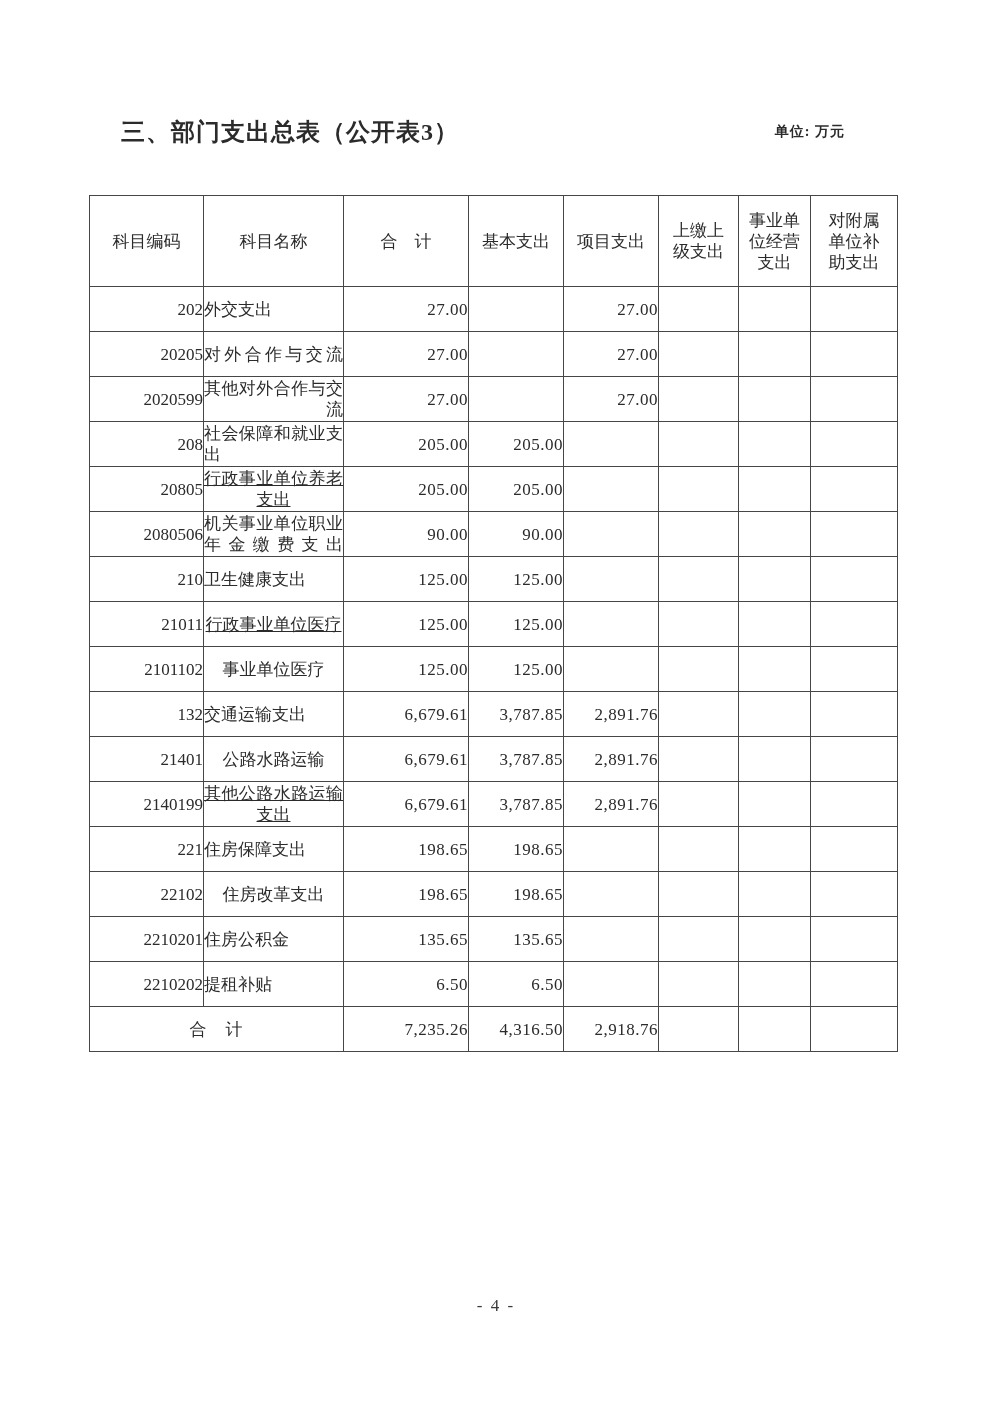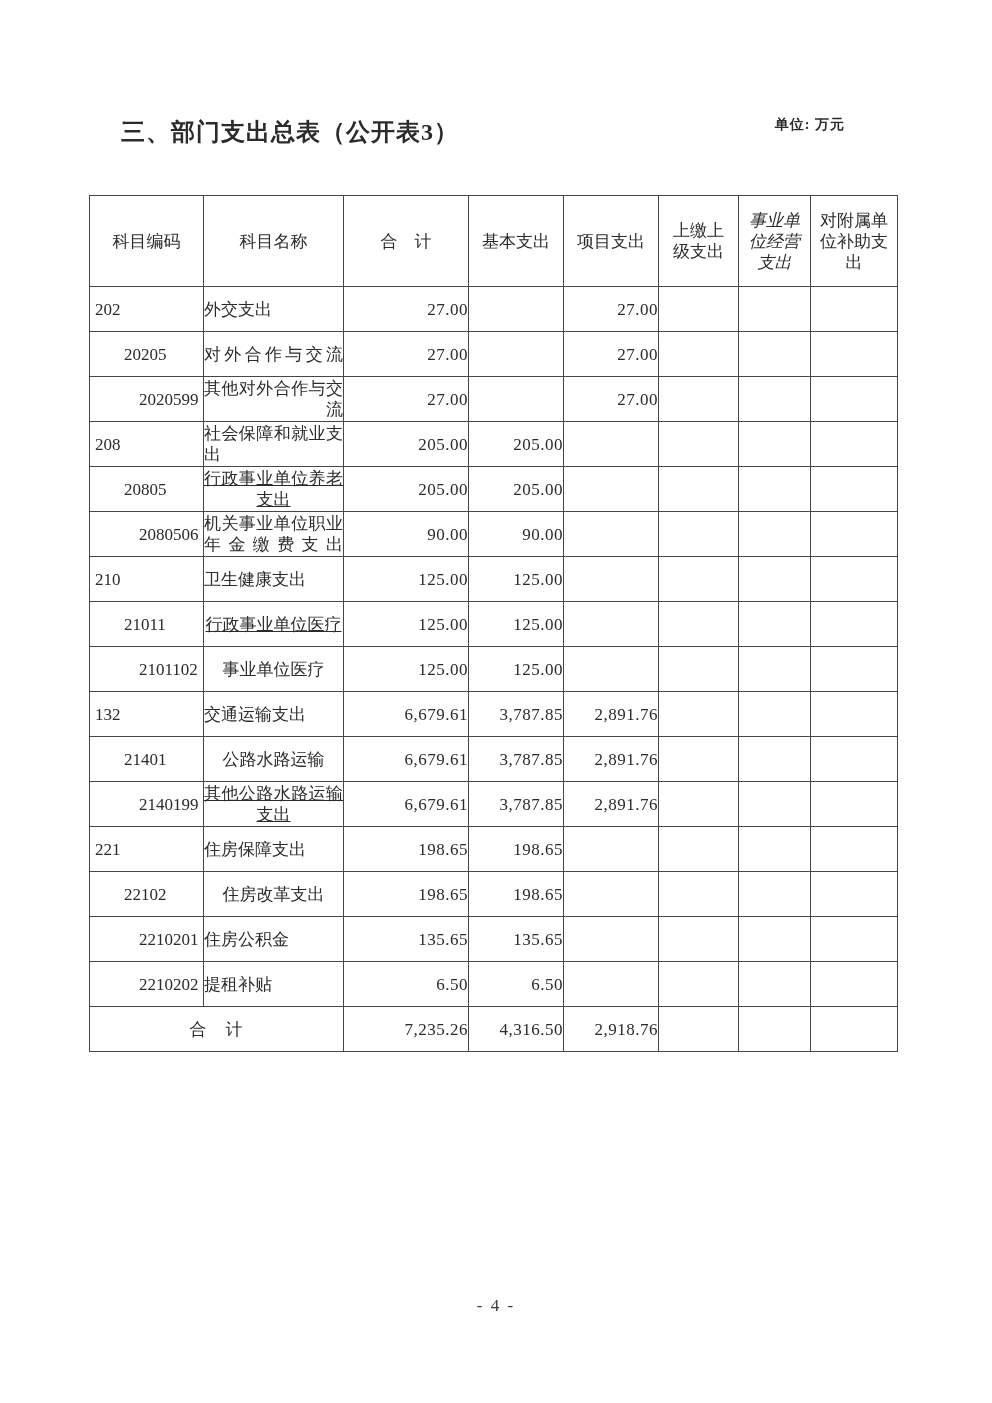--- a/index.html
+++ b/index.html
@@ -14,21 +14,21 @@
     font-family:"Liberation Serif","DejaVu Serif",serif;
     color:var(--text);
     position:relative;
     overflow:hidden;
   }
   .header-line{
     position:absolute;
     top:116px;left:121px;right:147px;
     display:flex;
     justify-content:space-between;
-    align-items:flex-start;
+    align-items:center;
   }
   .doc-title{
     font-size:24px;
     font-weight:bold;
     letter-spacing:1px;
   }
   .unit-label{
     font-size:14px;
     font-weight:bold;
     letter-spacing:1px;
@@ -51,25 +51,25 @@
     overflow:hidden;
     word-break:break-all;
   }
   thead th{
     height:88px;
     text-align:center;
     line-height:22px;
     padding:0 4px;
   }
   thead th.hdr-upper{padding:0 9px;}
-  thead th.hdr-business{padding:0 6px;font-style:italic;}
-  thead th.hdr-subsidy{padding:0 3px;}
+  thead th.hdr-business{padding:0 6px;}
+  thead th.hdr-subsidy{padding:0 12px;}
   tbody td{height:42px;}
   td.code{
-    text-align:left;
+    text-align:right;
     padding-right:4px;
     font-family:Liberation Serif, serif;
   }
   td.code.lv1{padding-left:5px;}
   td.code.lv2{padding-left:34px;}
   td.code.lv3{padding-left:49px;}
   td.name{
     padding:1px 5px 1px 9px;
   }
   td.num{

